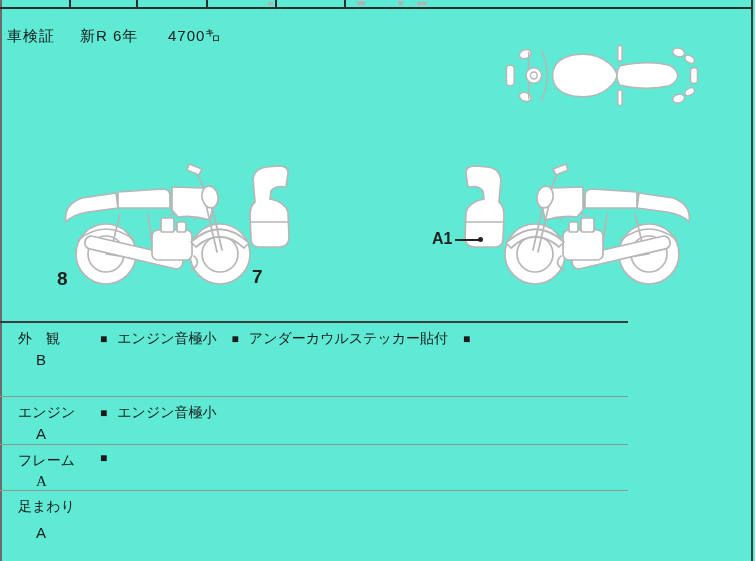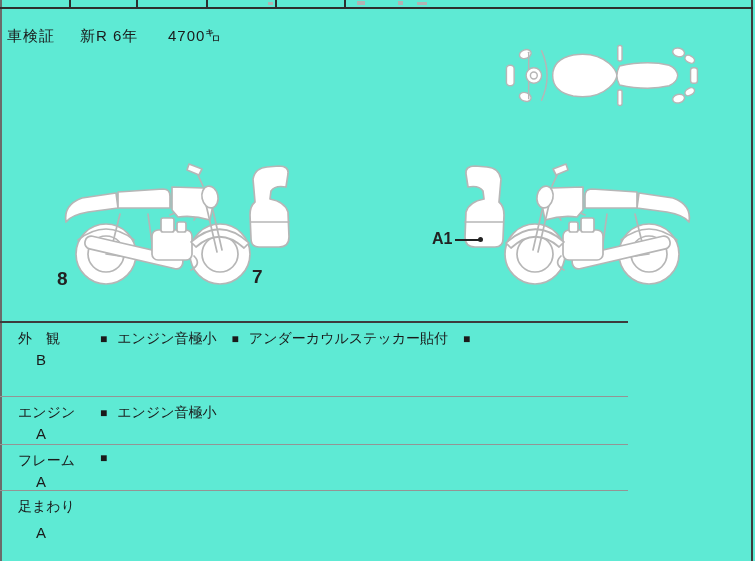--- a/index.html
+++ b/index.html
@@ -23,21 +23,21 @@
   .lbl-a1  { font-size:16px; }
   .pointer-line { position:absolute; left:455px; top:239px; width:26px; height:2px; background:#222; }
   .pointer-dot  { position:absolute; left:478px; top:237px; width:5px; height:5px; border-radius:50%; background:#222; }
   svg { position:absolute; overflow:visible; }
   svg .art { stroke:#b6b6b6; stroke-width:1.7; fill:none; stroke-linecap:round; stroke-linejoin:round; }
   svg .fill { fill:#ffffff; }
   
   .section-row { position:absolute; left:0; width:628px; }
   .row-1 { top:321px; height:75px; border-top:2px solid #3c3c3c; }
   .row-2 { top:396px; height:48px; border-top:1px solid #949494; }
-  .row-3 { top:444px; height:46px; border-top:1px solid #949494; }
+  .row-3 { top:444px; height:46px; border-top:1px solid #949494;font-family:Liberation Serif, serif; }
   .row-4 { top:490px; height:71px; border-top:1px solid #949494; }
   .section-name  { position:absolute; left:18px; top:7px; font-size:14px; white-space:pre; }
   .section-grade { position:absolute; left:36px; top:28px; font-size:15px; }
   .section-items { position:absolute; left:100px; top:7px; display:flex; gap:15px; font-size:14px; white-space:nowrap; }
   .defect-item { display:inline-flex; align-items:center; }
   .bullet { font-size:12px; margin-right:10px; line-height:1; }
 </style>
 </head>
 <body>
 

